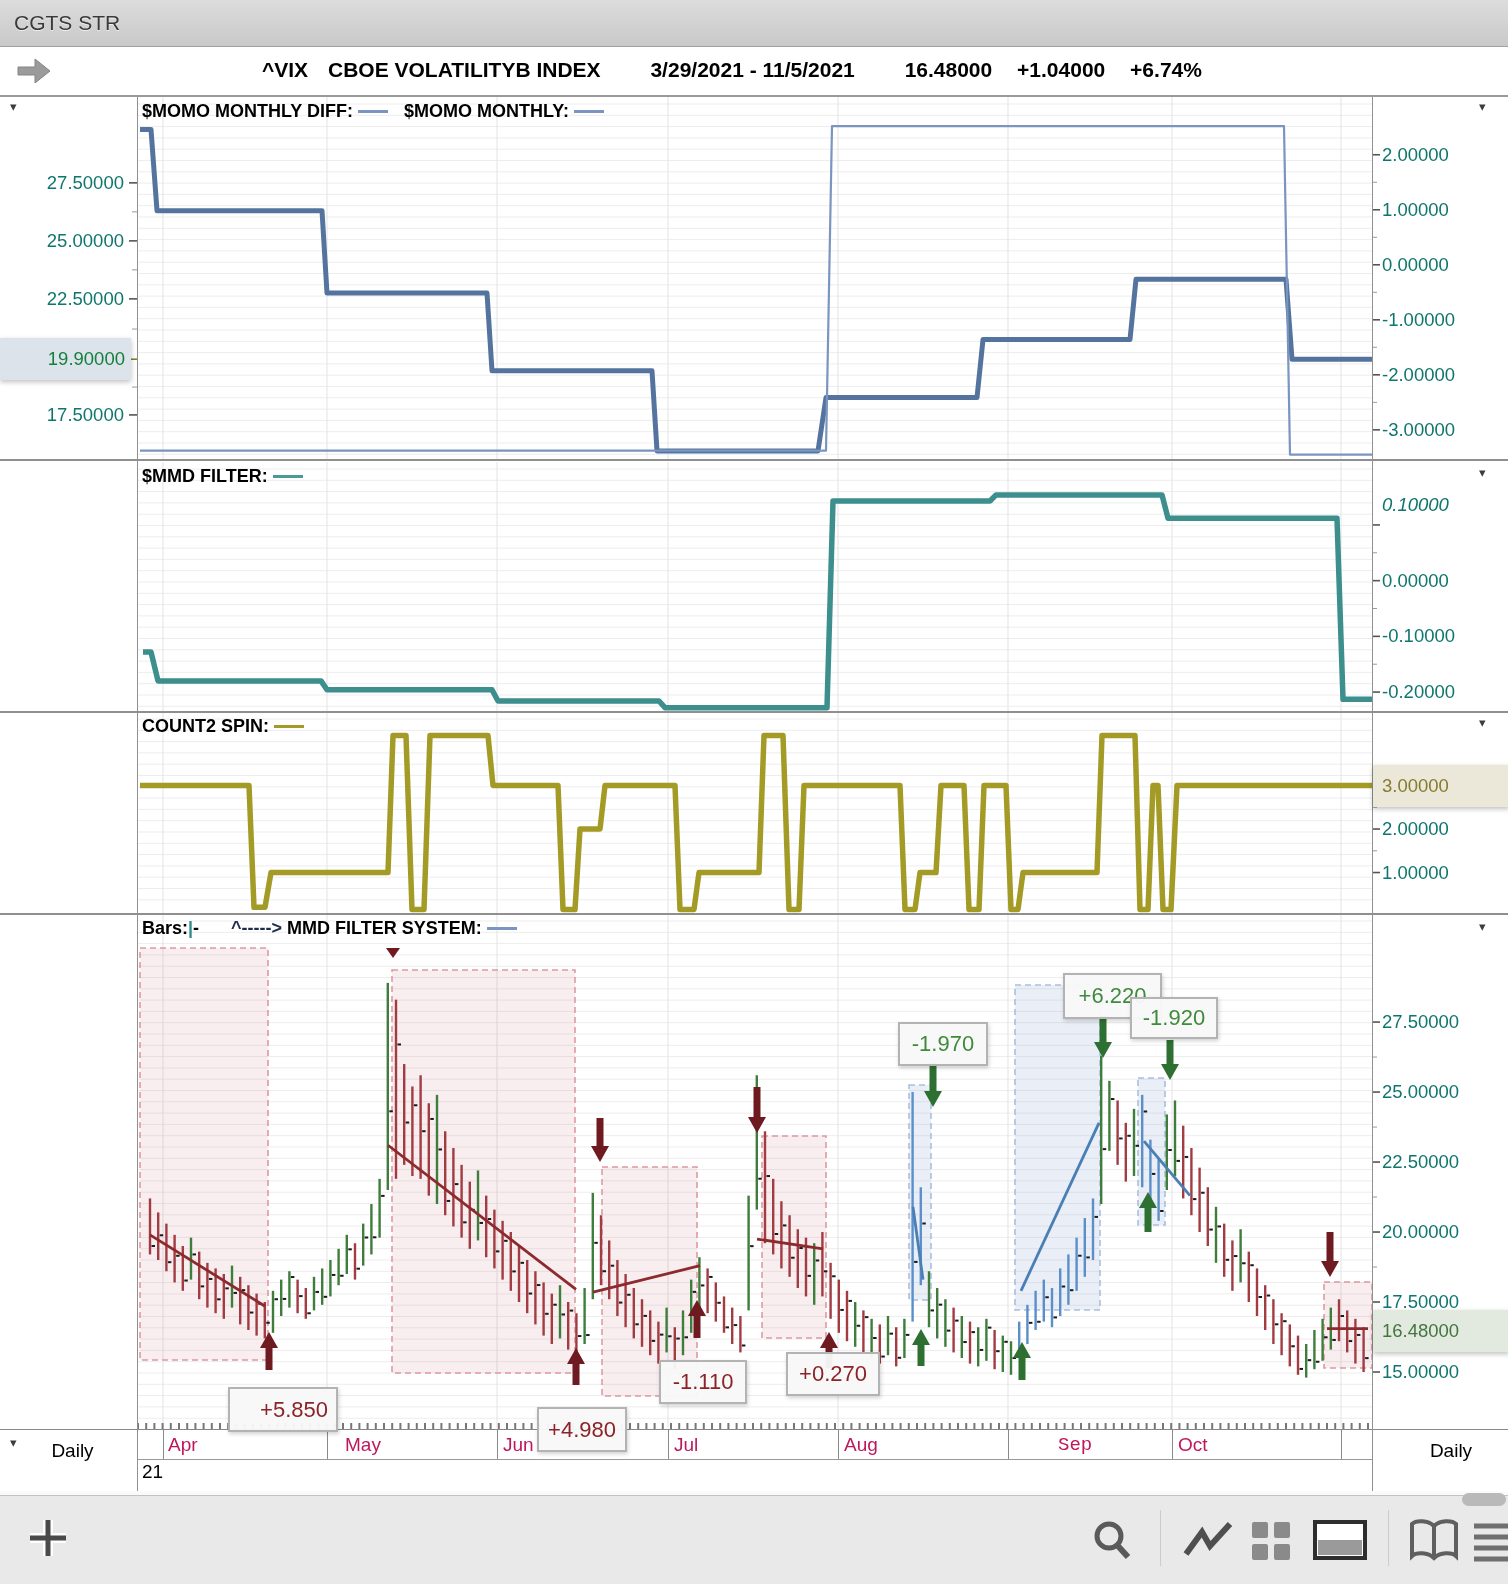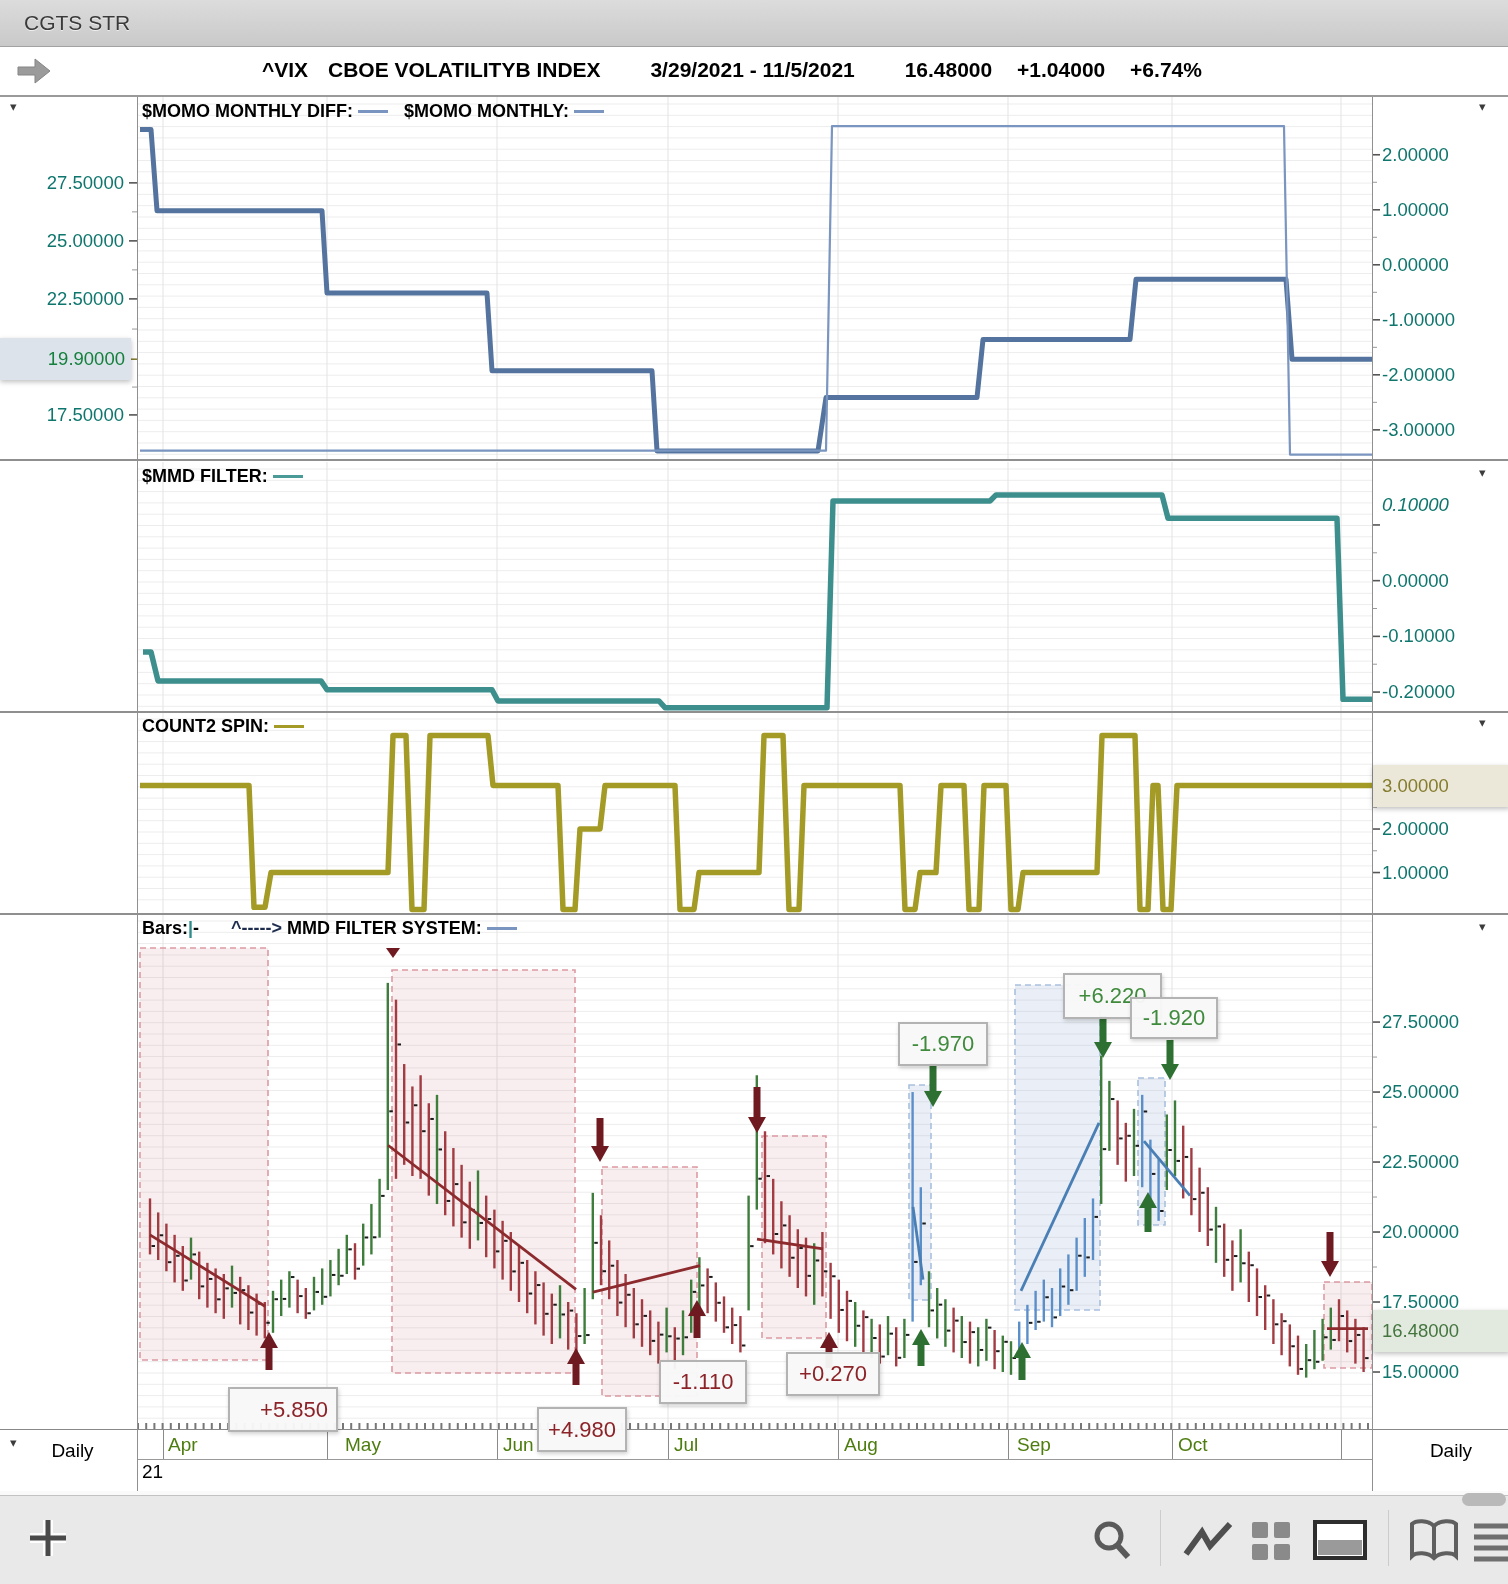--- a/index.html
+++ b/index.html
@@ -1,21 +1,21 @@
 <!DOCTYPE html>
 <html><head>
 <meta charset="utf-8">
 <style>
   html,body{margin:0;padding:0}
   body{width:1508px;height:1584px;position:relative;background:#fff;
        font-family:"Liberation Sans",sans-serif;overflow:hidden}
   .titlebar{position:absolute;left:0;top:0;width:1508px;height:46px;
     background:linear-gradient(#dcdcdc,#c9c9c9);border-bottom:1px solid #a2a2a2;
     display:flex;align-items:center}
-  .titlebar .title{margin-left:24px;font-size:21px;color:#3a3a3a;font-weight:500;
+  .titlebar .title{margin-left:14px;font-size:21px;color:#3a3a3a;font-weight:500;
     text-shadow:0 1px 0 #eee}
   .header{position:absolute;left:0;top:47px;width:1508px;height:48px;background:#fff}
   .header-line{position:absolute;left:262px;top:11px;font-size:21px;font-weight:700;
     color:#000;white-space:nowrap}
   .header-line span{margin-right:0}
   .hsp-s{display:inline-block;width:14px}.hsp-m{display:inline-block;width:44px}
   .hsp-t{display:inline-block;width:19px}
   .sep-h{position:absolute;left:0;width:1508px;background:#9a9a9a}
   .v-line{position:absolute;top:97px;height:1394px;width:1px;background:#909090}
   .plot-hit{position:absolute;left:137px;width:1235px;background:transparent}
@@ -25,21 +25,21 @@
   .legend-dash.teal{border-color:#4a9a98}.legend-dash.olive{border-color:#a49b27}
   .cursor-bar{color:#2e8b8a;font-weight:700}
   .arrow-text{color:#1d2c4e}
   .axis-label{position:absolute;font-size:18.5px;color:#0f766e;white-space:nowrap}
   .axis-hl{position:absolute;font-size:18.5px;display:flex;align-items:center;
     box-shadow:0 2px 5px rgba(0,0,0,.25);white-space:nowrap}
   .tone-blue{background:#dce3eb;color:#15803d}
   .tone-olive{background:#ece8d9;color:#857d2e}
   .tone-green{background:#e2e9df;color:#44753f}
   .tri{position:absolute;font-size:13px;color:#3c3c3c;line-height:13px;cursor:pointer}
-  .month-label{position:absolute;top:1434px;font-size:19px;color:#4d7c0f}
+  .month-label{position:absolute;top:1434px;font-size:19px;color:#be185d}
   .month-sep{position:absolute;top:1430px;width:1px;height:29px;background:#8a8a8a}
   .year-label{position:absolute;left:142px;top:1461px;font-size:19px;color:#000}
   .daily{position:absolute;top:1440px;font-size:19px;color:#000;text-align:center}
   .value-label{position:absolute;border:2px solid #b3b3b3;background:rgba(248,248,248,.96);
     font-size:22px;display:flex;align-items:center;justify-content:center;
     box-shadow:1px 2px 4px rgba(0,0,0,.18)}
   .vl-red{color:#8c2328}.vl-green{color:#3f8a3c}
   .strip{position:absolute;left:0;top:1491px;width:1508px;height:4px;background:#fafafa}
   .toolbar{position:absolute;left:0;top:1495px;width:1508px;height:89px;
     background:#e9e9e9;border-top:1px solid #c2c2c2}
@@ -663,21 +663,21 @@
     <div class="axis-label" style="left: 1382px; top: 1151.04px;">22.50000</div>
     <div class="axis-label" style="left: 1382px; top: 1221.03px;">20.00000</div>
     <div class="axis-label" style="left: 1382px; top: 1291.02px;">17.50000</div>
     <div class="axis-hl tone-green" style="left: 1373px; width: 128px; top: 1309.58px; height: 42px; padding-left: 9px;">16.48000</div>
     <div class="axis-label" style="left: 1382px; top: 1361.01px;">15.00000</div>
     <div class="month-label" style="left: 168px;">Apr</div>
     <div class="month-label" style="left: 345px; text-align: center;">May</div>
     <div class="month-label" style="left: 503px;">Jun</div>
     <div class="month-label" style="left: 674px;">Jul</div>
     <div class="month-label" style="left: 844px;">Aug</div>
-    <div class="month-label" style="left: 1017px;">Sep</div>
+    <div class="month-label" style="left: 1058px; font-family: Liberation Mono, monospace;">Sep</div>
     <div class="month-label" style="left: 1178px;">Oct</div>
     <div class="month-sep" style="left: 163px;"></div>
     <div class="month-sep" style="left: 327px;"></div>
     <div class="month-sep" style="left: 497px;"></div>
     <div class="month-sep" style="left: 668px;"></div>
     <div class="month-sep" style="left: 838px;"></div>
     <div class="month-sep" style="left: 1008px;"></div>
     <div class="month-sep" style="left: 1172px;"></div>
     <div class="month-sep" style="left: 1341px;"></div>
     <div class="value-label vl-red" style="left: 228px; top: 1387px; width: 84px; height: 41px; padding-left: 22px;">+5.850</div>

